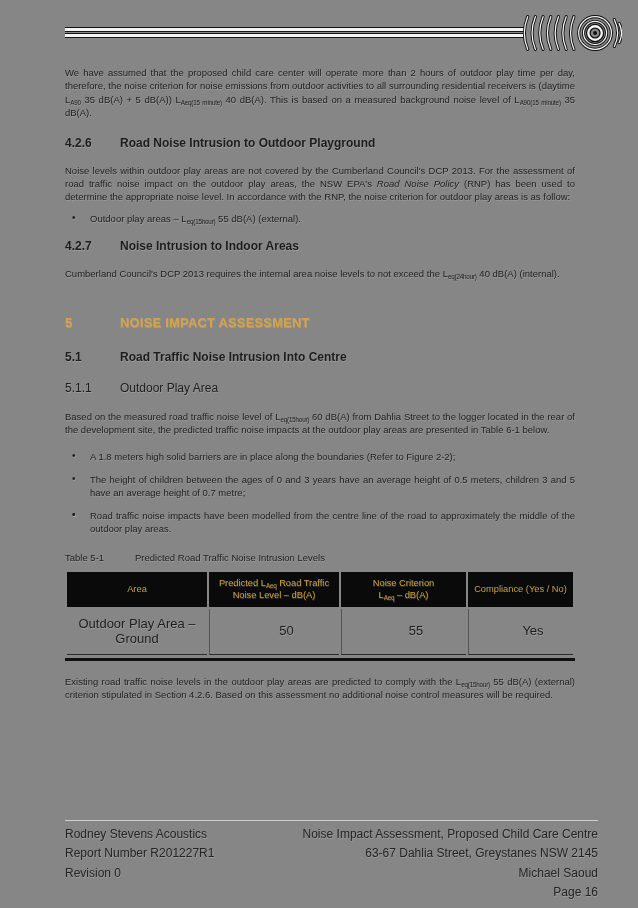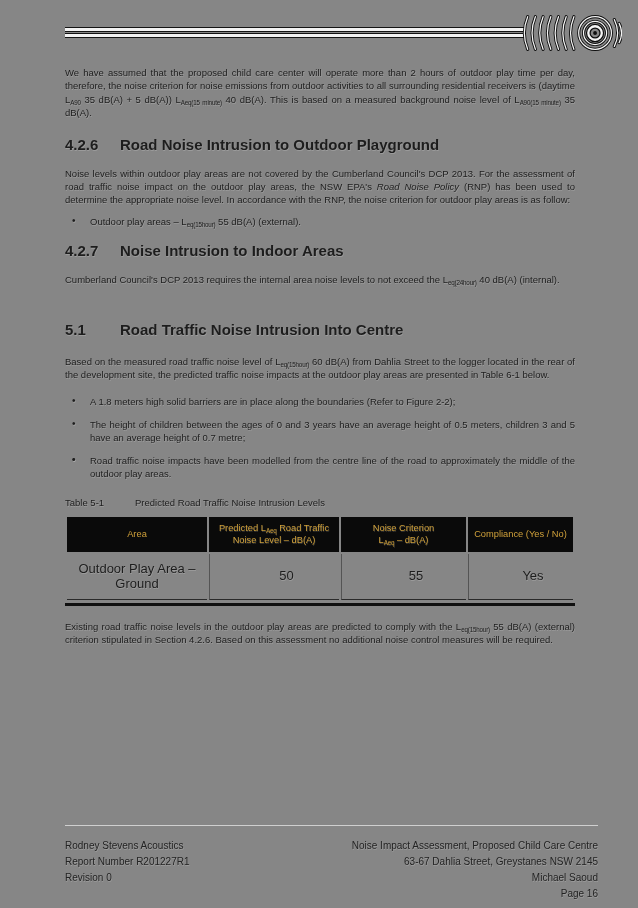--- a/index.html
+++ b/index.html
@@ -18,21 +18,21 @@
   .rule {height:2.5px; background:#f2f2f2; border-top:1.6px solid #141414;
          border-bottom:1.6px solid #141414; margin-bottom:1.5px;}
   .logo {position:absolute; top:12px; right:16px; width:102px; height:42px;}
 
   
   .content {position:absolute; top:66px; left:65px; width:510px;}
   p.body-text {font-size:9.5px; line-height:13.4px; text-align:justify; margin:0 0 16px 0;}
   sub {font-size:6.3px; vertical-align:-2px; letter-spacing:-0.2px; line-height:0;}
   .ital {font-style:italic;}
 
-  .subheading {font-size:15px; font-weight:bold; margin:0 0 14px 0;}
+  .subheading {font-size:12px; font-weight:bold; margin:0 0 14px 0;}
   .subheading .h-num {display:inline-block; min-width:55px;}
   .gap-lg {margin-bottom:24px;}
   .gap-xl {margin-bottom:30px;}
 
   .section-heading {font-size:12.8px; font-weight:bold; letter-spacing:0.3px;
     color:var(--accent-gold,#dca23e); margin:4px 0 20px 0;
     text-shadow:0.6px 0.6px 0 rgba(0,0,0,0.35);}
   .section-heading .h-num {display:inline-block; min-width:55px;}
 
   ul.blist {list-style:none; margin:0 0 14px 0; padding:0;}
@@ -50,23 +50,23 @@
     font-size:9.3px; line-height:12.5px; text-align:center; vertical-align:middle;
     padding:5px 6px; text-shadow:none;}
   table.noise-table td {font-size:13px; text-align:center; padding:7px 4px 8px 4px;
     border-bottom:1.5px solid #2a2a2a;}
   table.noise-table td + td {border-left:1px solid rgba(25,25,25,0.45);padding-left:28px;}
   .col-area {width:28%;} .col-pred {width:26%;} .col-crit {width:25%;} .col-comp {width:21%;}
   .table-bottom-rule {height:3px; background:#101010; margin:1px 0 14px 0;}
 
   
   .page-footer {position:absolute; left:65px; right:40px; bottom:6px;
-    border-top:1px solid #cfcfcf; padding-top:12px;
+    border-top:1px solid #cfcfcf; padding-top:4px;
     display:flex; justify-content:space-between;
-    font-size:10px; line-height:1.6; color:#232323;}
+    font-size:12px; line-height:1.6; color:#232323;}
   .footer-left {text-align:left;}
   .footer-right {text-align:right;}
 </style>
 </head>
 <body>
 
 <div class="page">
 
   <div class="page-header">
     <div class="header-rules">
@@ -115,23 +115,25 @@
     <p class="body-text" style="margin-bottom:8px;"><span>Noise levels within outdoor play areas are not covered by the Cumberland Council's DCP 2013.  For the assessment of road traffic noise impact on the outdoor play areas, the NSW EPA's </span><span class="ital">Road Noise Policy</span><span> (RNP) has been used to determine the appropriate noise level.  In accordance with the RNP, the noise criterion for outdoor play areas is as follow:</span></p>
 
     <ul class="blist gap-lg">
       <li><span class="dot">•</span><span>Outdoor play areas – L</span><sub>eq(15hour)</sub><span> 55 dB(A) (external).</span></li>
     </ul>
 
     <h4 class="subheading"><span class="h-num">4.2.7</span><span>Noise Intrusion to Indoor Areas</span></h4>
 
     <p class="body-text gap-xl" style="margin-bottom:34px;"><span>Cumberland Council's DCP 2013 requires the internal area noise levels to not exceed the L</span><sub>eq(24hour)</sub><span> 40 dB(A) (internal).</span></p>
 
+    <h2 class="section-heading"><span class="h-num">5</span><span>NOISE IMPACT ASSESSMENT</span></h2>
 
     <h4 class="subheading" style="margin-bottom:17px;"><span class="h-num">5.1</span><span>Road Traffic Noise Intrusion Into Centre</span></h4>
 
+    <h4 class="subheading" style="font-weight:normal; margin-bottom:15px;"><span class="h-num">5.1.1</span><span>Outdoor Play Area</span></h4>
 
     <p class="body-text" style="margin-bottom:14px;"><span>Based on the measured road traffic noise level of L</span><sub>eq(15hour)</sub><span> 60 dB(A) from Dahlia Street to the logger located in the rear of the development site, the predicted traffic noise impacts at the outdoor play areas are presented in Table 6-1 below.</span></p>
 
 
     <ul class="blist" style="margin-bottom:16px;">
       <li><span class="dot">•</span><span>A 1.8 meters high solid barriers are in place along the boundaries (Refer to Figure 2-2);</span></li>
       <li><span class="dot">•</span><span>The height of children between the ages of 0 and 3 years have an average height of 0.5 meters, children 3 and 5 have an average height of 0.7 metre;</span></li>
       <li><span class="dot">•</span></li>
       <li><span class="dot">•</span><span>Road traffic noise impacts have been modelled from the centre line of the road to approximately the middle of the outdoor play areas.</span></li>
     </ul>

